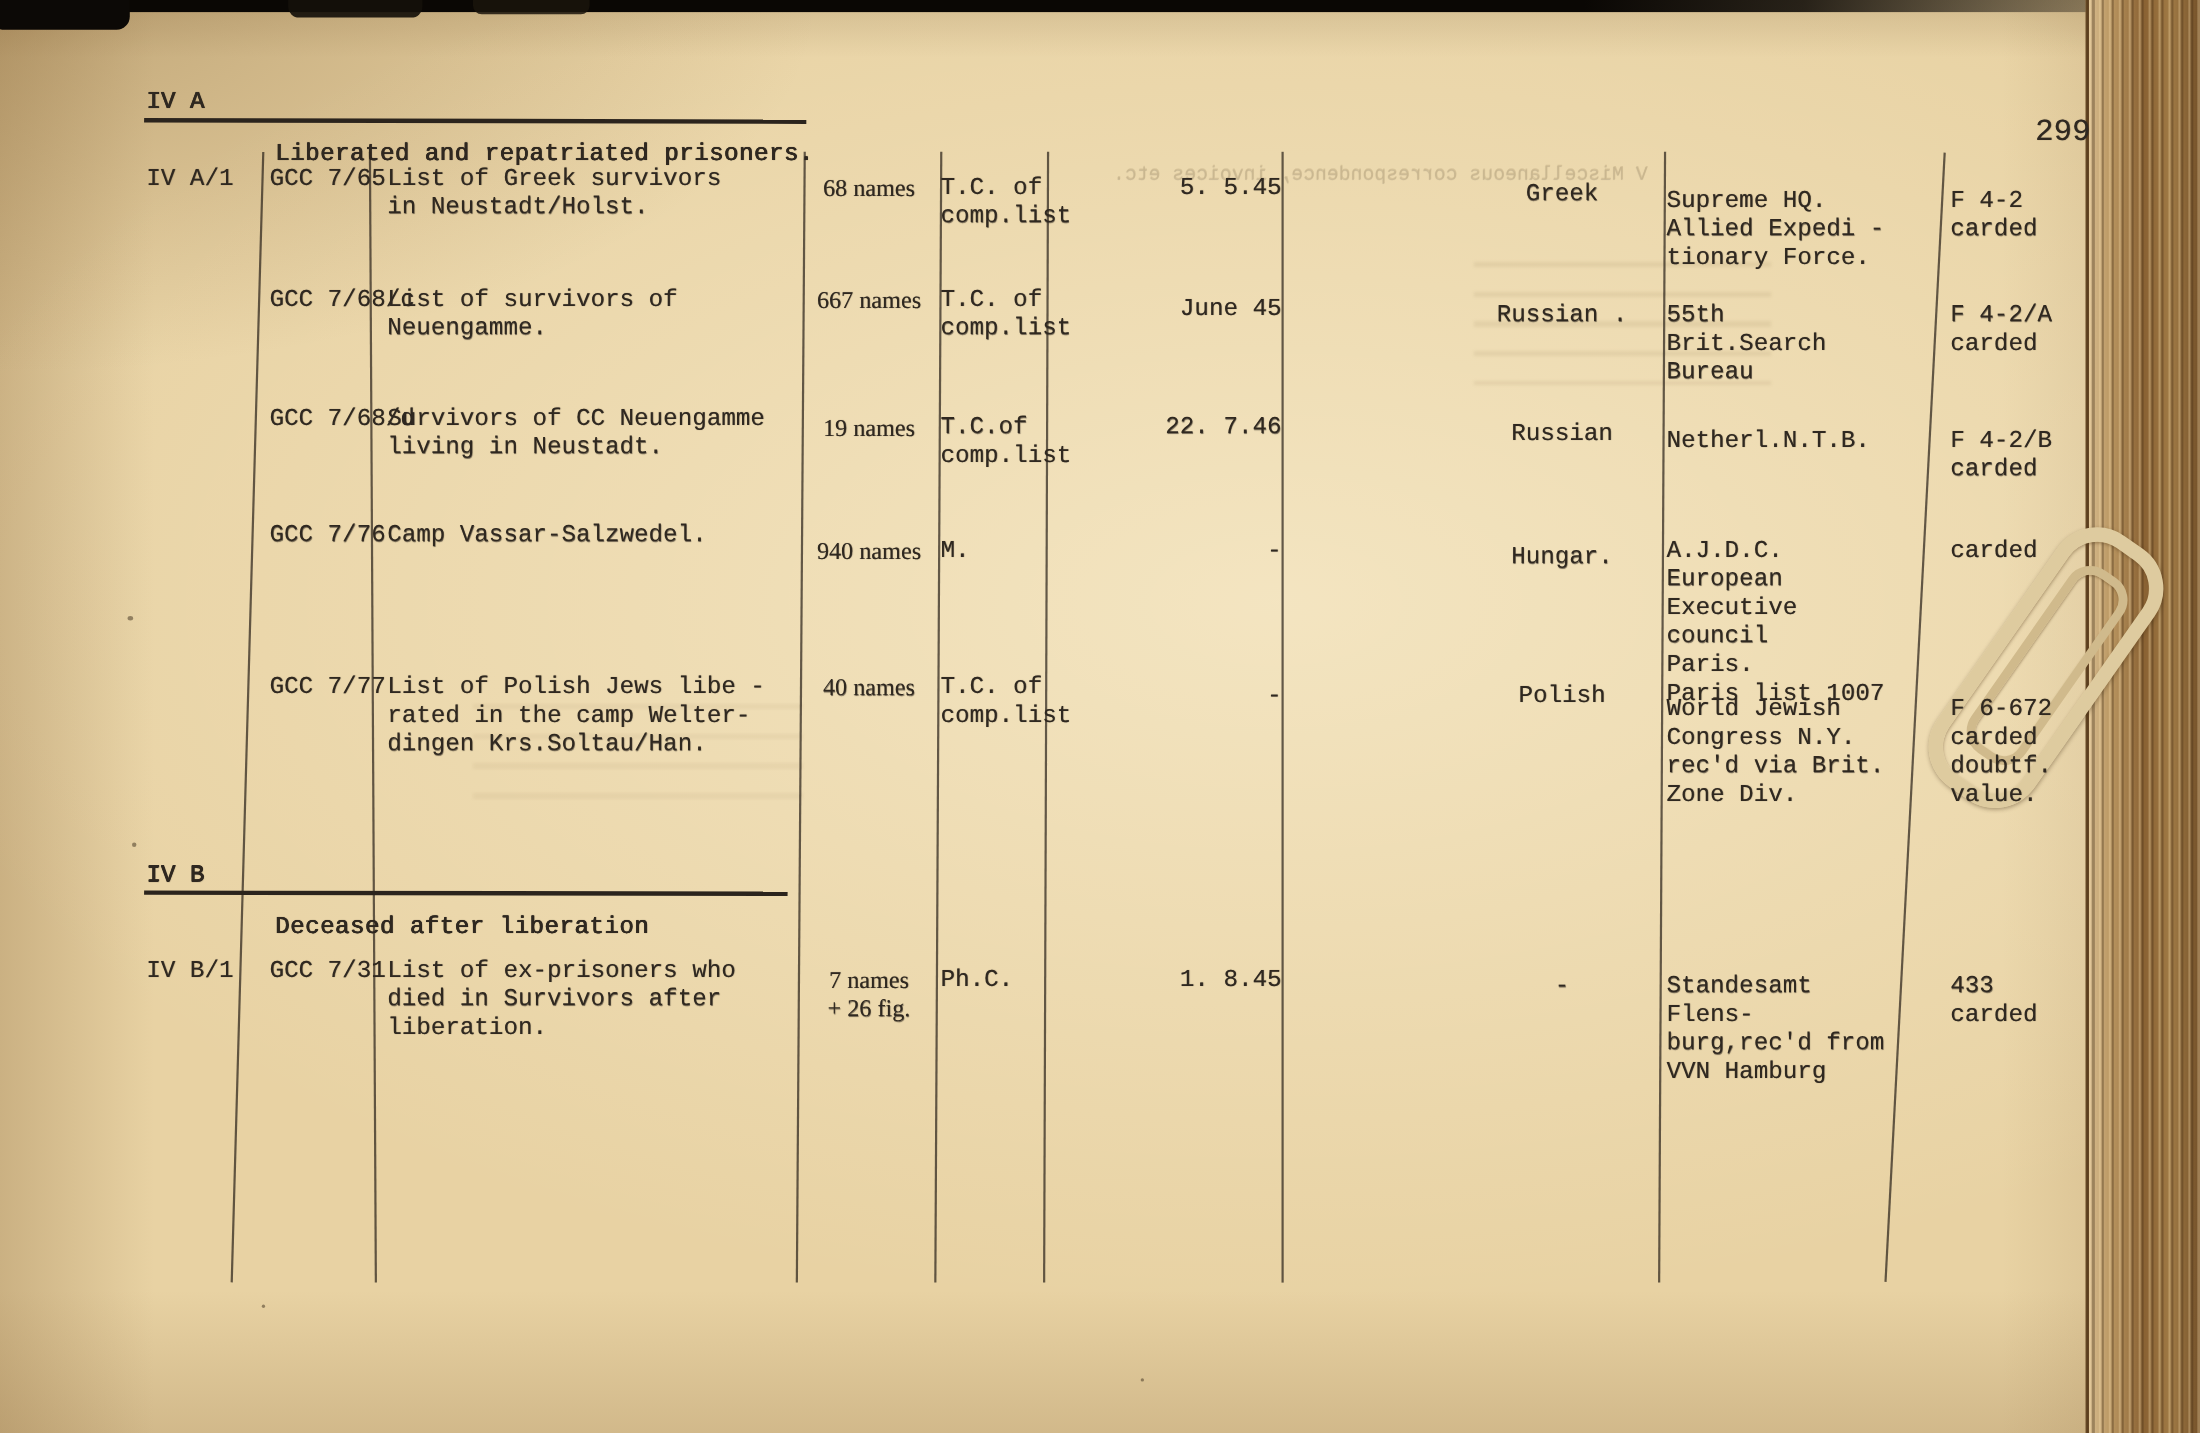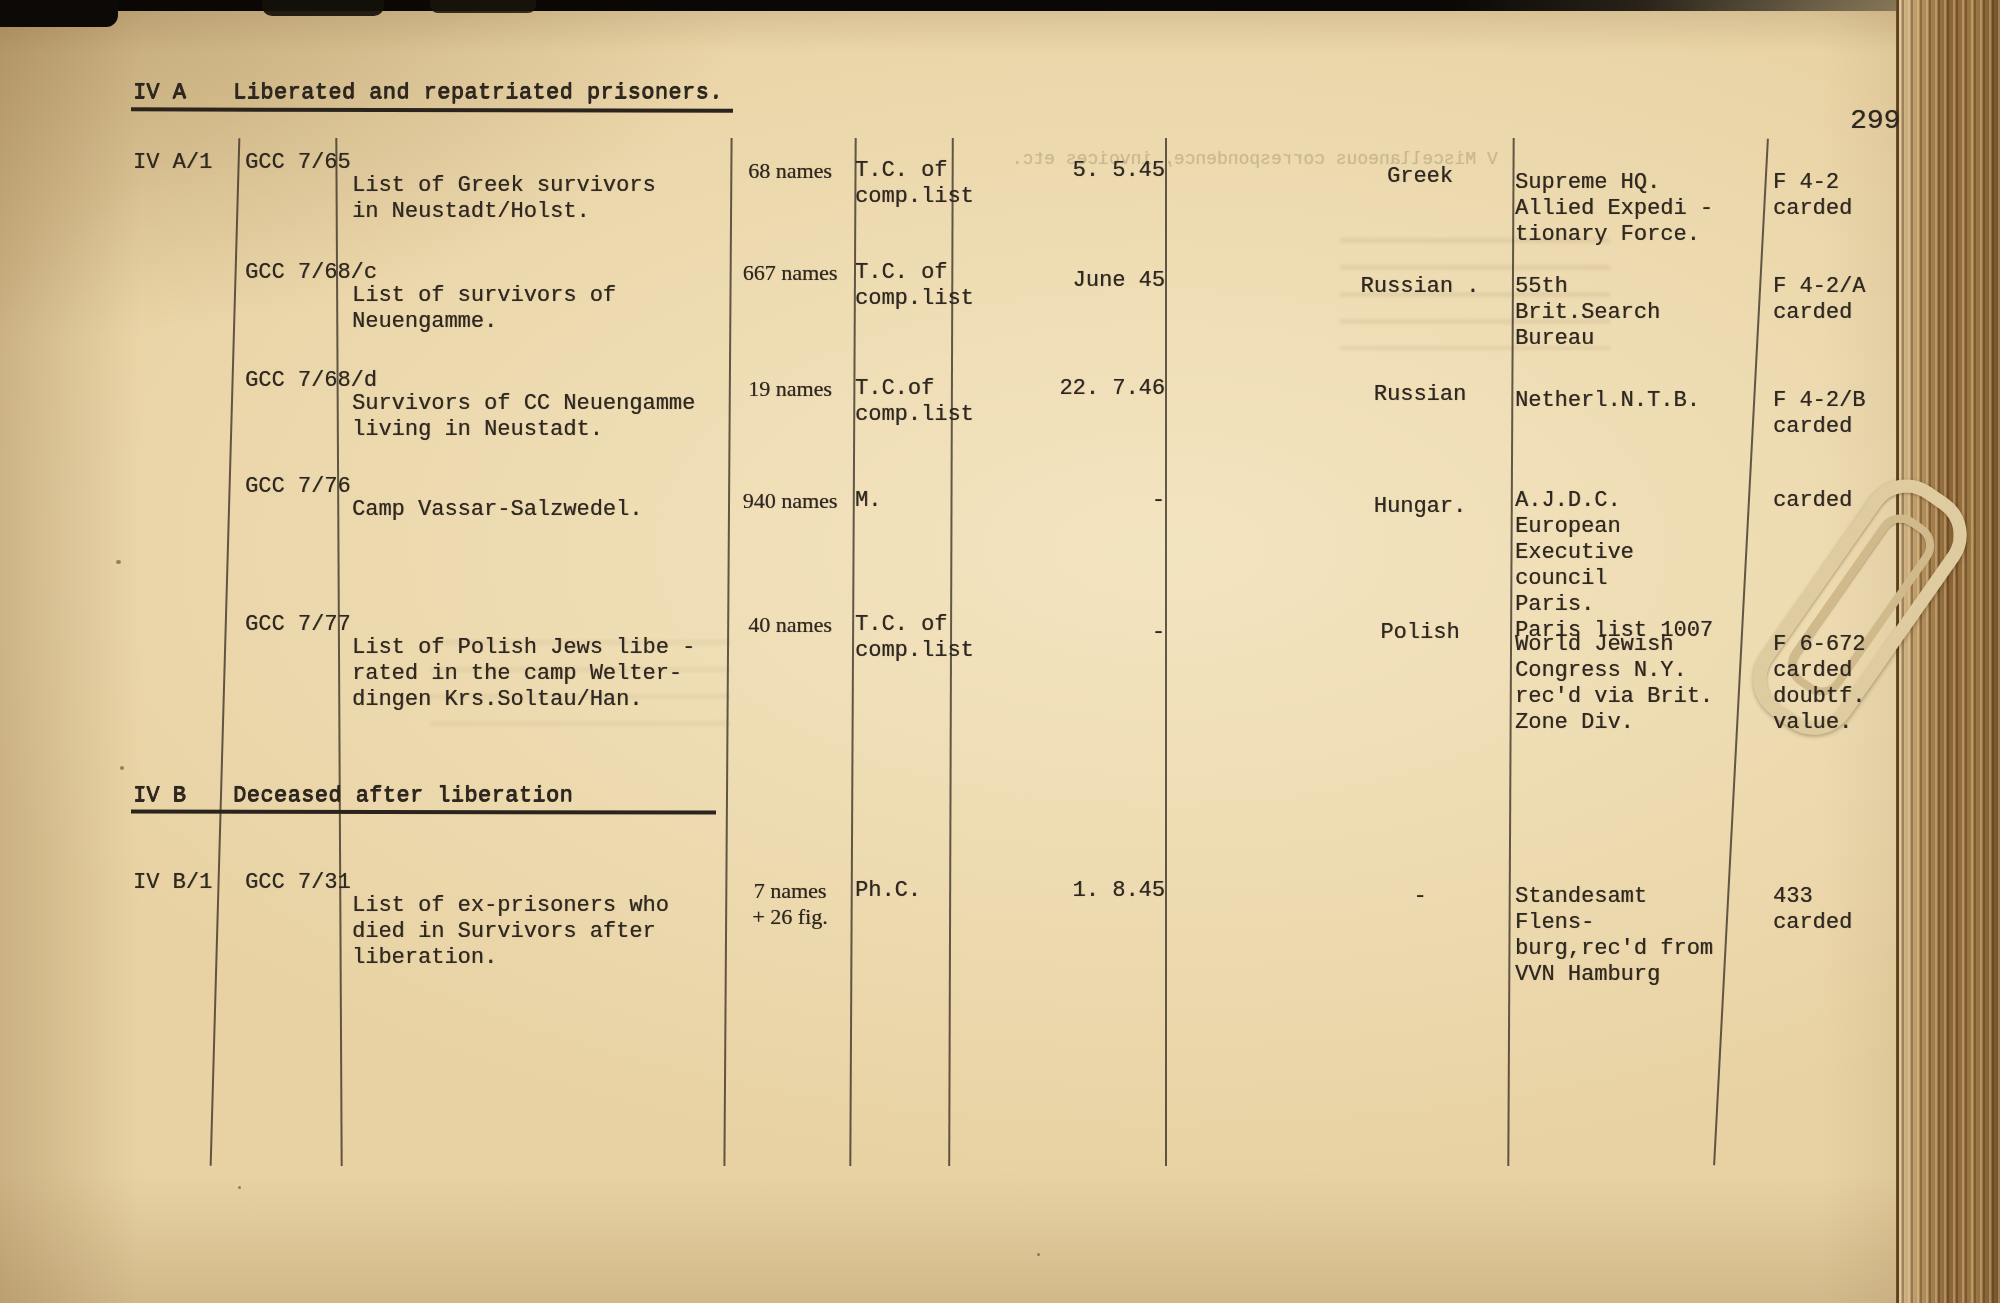--- a/index.html
+++ b/index.html
@@ -32,28 +32,28 @@
   
   .clip-outer{left:1806px;top:468px;width:82px;height:252px;border:13px solid #decb9f;border-radius:44px;
     transform:rotate(35deg);box-shadow:1px 1px 4px rgba(60,40,15,0.40), inset 1px 1px 3px rgba(92,64,30,0.45);}
   .clip-inner{left:1831px;top:504px;width:44px;height:186px;border:8px solid #d0ba8c;border-radius:24px;
     transform:rotate(35deg);box-shadow:inset 1px 1px 2px rgba(92,64,30,0.4);}
   
   .vrule{top:138px;width:2px;height:1028px;background:rgba(43,35,26,0.72);}
   .hline{height:4px;background:#2b241d;}
   
   .sec-id{left:133px;}
-  .sec-title{left:233px;letter-spacing:.4px;}
+  .sec-title{left:250px;letter-spacing:.4px;margin-top:47px;}
   .hd{text-shadow:0.6px 0 #2f2820, 0 0.5px #2f2820, 0.4px 0.4px 1px rgba(47,40,32,0.6);}
   
   .row{left:0;width:2000px;height:0;}
   .cell{position:absolute;top:0;}
   .c-ref{left:133px;}
   .c-gcc{left:245px;}
-  .c-desc{left:352px;width:382px;margin-top:23px;}
+  .c-desc{left:352px;width:382px;}
   .c-names{left:728px;width:124px;text-align:center;font-family:Liberation Serif, serif;}
   .c-type{left:855px;width:112px;}
   .c-date{left:948px;width:217px;text-align:right;}
   .c-nat{left:1330px;width:180px;text-align:center;}
   .c-src{left:1515px;width:200px;}
   .c-rem{left:1773px;width:190px;}
   .dy8{top:8px;} .dy14{top:14px;} .dy20{top:20px;}
   
   .ghost{transform:scaleX(-1);color:rgba(110,86,48,0.55);opacity:.28;font-size:18px;white-space:nowrap;}
   .smudge{background:repeating-linear-gradient(180deg, rgba(124,98,58,0.10) 0 5px, rgba(124,98,58,0) 5px 27px);filter:blur(1.5px);}

